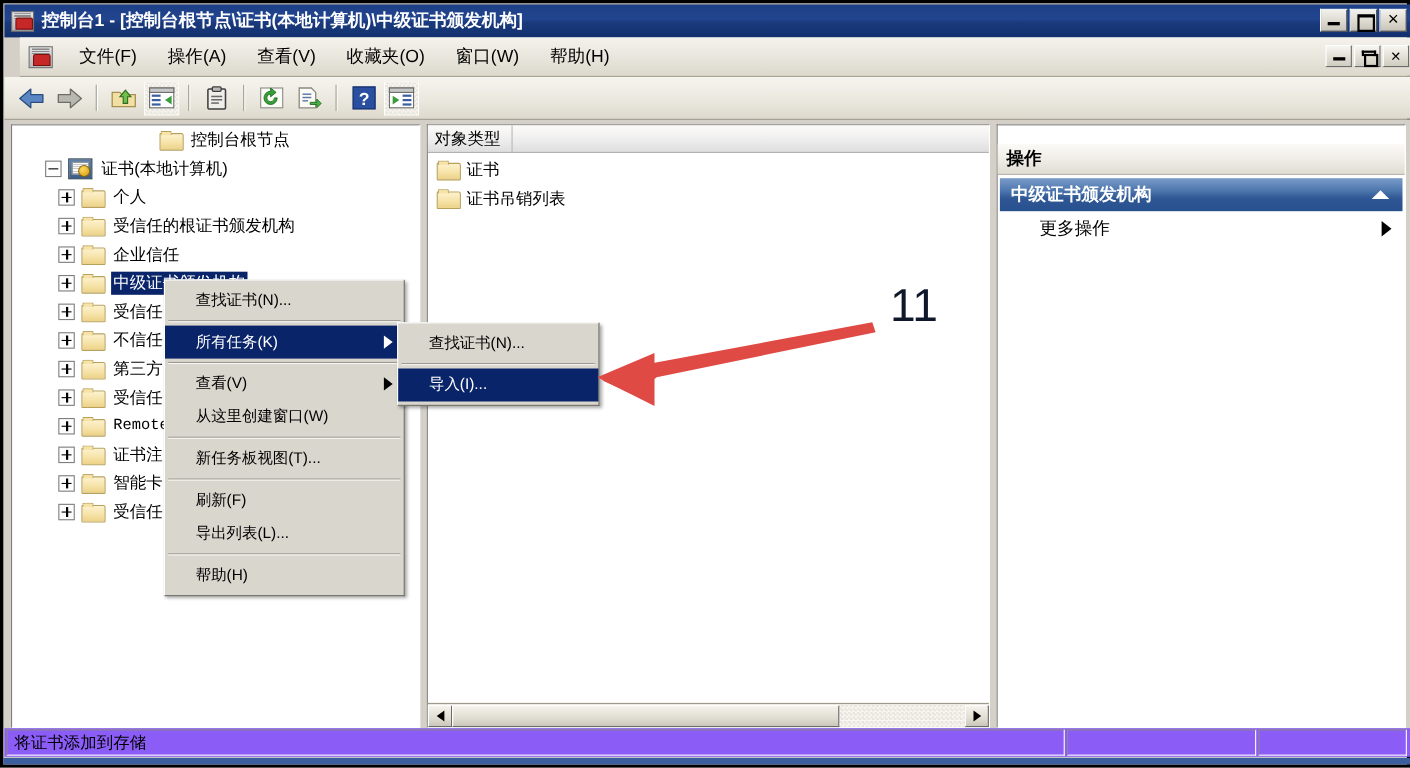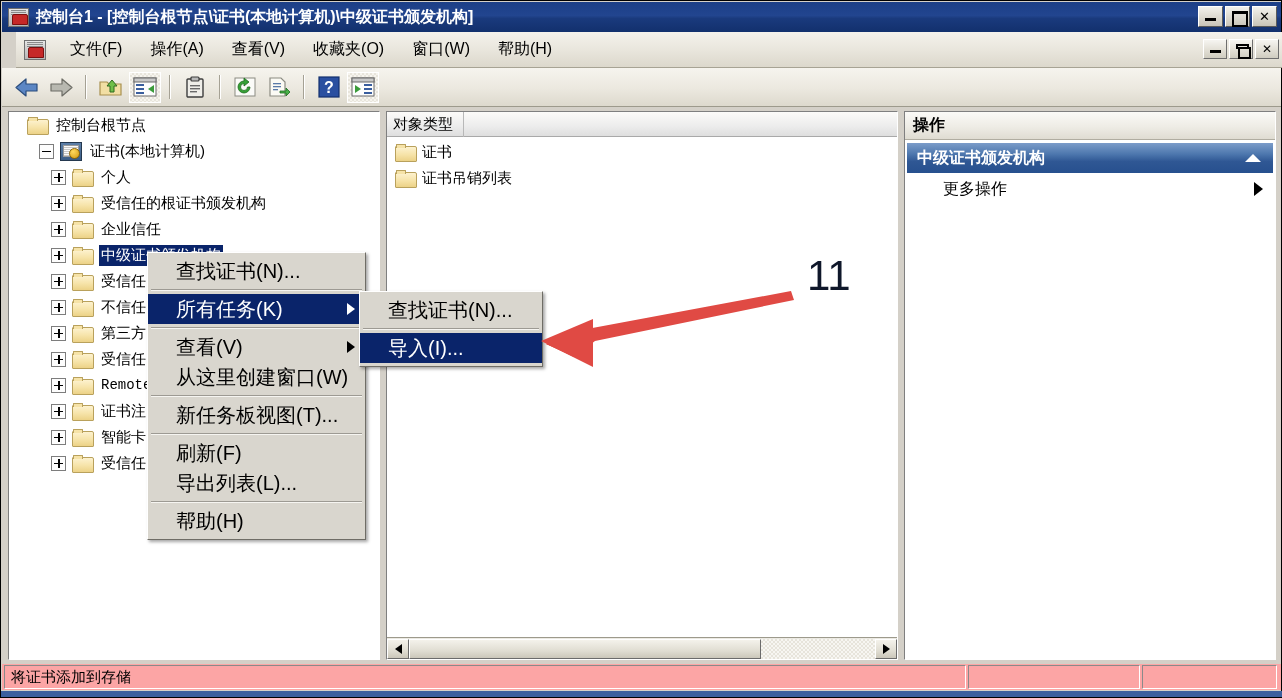--- a/index.html
+++ b/index.html
@@ -15,21 +15,21 @@
     overflow: hidden;
     position: relative;
   }
 
   
   #window {
     position: absolute;
     left: 0; top: 0;
     width: 1282px; height: 698px;
     background: #d4d0c8;
-    border: 1px solid #000000;
+    border: 3px solid #000000;
   }
 
   
   .titlebar {
     position: absolute;
     left: 1px; top: 1px;
     width: 1279px; height: 30px;
     background: linear-gradient(to bottom, #1c3f87 0%, #22458f 45%, #1a3a7d 55%, #12306d 100%);
     display: flex; align-items: center;
     padding-left: 6px;
@@ -252,21 +252,21 @@
     width: 9px; height: 9px;
     border-radius: 50%;
     background: radial-gradient(circle at 35% 30%, #ffd95e, #d49a10);
     border: 1px solid #8a6406;
   }
   .tree-label { padding: 1px 2px; }
   .tree-label.sel {
     background: #0a246a;
     color: #ffffff;
   }
-  .indent-0 { padding-left: 8px; }
+  .indent-0 { padding-left: 8px; justify-content: center; }
   .indent-2 { padding-left: 42px; }
 
   
   .list-panel {
     position: absolute;
     left: 384px; top: 4px;
     width: 512px; height: 549px;
     background: #ffffff;
     border: 1px solid #ffffff;
     border-top-color: #7f7f7f;
@@ -347,21 +347,21 @@
     border: 1px solid #ffffff;
     border-top-color: #7f7f7f;
     border-left-color: #7f7f7f;
   }
   .actions-header {
     height: 28px;
     background: linear-gradient(to bottom, #fbfaf7 0%, #eeece5 55%, #dfdcd2 100%);
     border-bottom: 1px solid #b0ada1;
     display: flex; align-items: center;
     padding-left: 8px;
-    font-size: 16px; font-weight: bold; color: #000;
+    font-size: 16px; font-weight: bold; color: #000; margin-top: 17px;
   }
   .actions-group-title {
     height: 30px;
     margin: 3px 2px 0 2px;
     background: linear-gradient(to bottom, #7b9cc9 0%, #4c76ad 38%, #2f5794 62%, #27508e 100%);
     display: flex; align-items: center; justify-content: space-between;
     padding: 0 12px 0 10px;
     color: #ffffff; font-size: 16px; font-weight: bold;
   }
   .chev-up {
@@ -381,21 +381,21 @@
     display: flex; align-items: center; justify-content: space-between;
     padding: 0 12px 0 38px;
     font-size: 16px; color: #000;
   }
 
   
   .statusbar {
     position: absolute;
     left: 1px; bottom: 7px;
     width: 1279px; height: 26px;
-    background: #fca5a5;
+    background: #8b5cf6;
     display: flex; align-items: center;
   }
   .status-pane {
     height: 24px;
     border: 1px solid #ffffff;
     border-top-color: #8a8a8a;
     border-left-color: #8a8a8a;
     display: flex; align-items: center;
     padding-left: 6px;
     font-size: 15px; color: #000;
@@ -420,21 +420,21 @@
     box-shadow: 2px 2px 3px rgba(0,0,0,0.35);
     padding: 3px 0;
     z-index: 40;
   }
   .ctx-menu.outer { left: 146px; top: 251px; width: 219px; }
   .ctx-menu.inner { left: 358px; top: 290px; width: 184px; }
   .ctx-item {
     height: 30px;
     display: flex; align-items: center; justify-content: space-between;
     padding: 0 10px 0 28px;
-    font-size: 20px; color: #000;
+    font-size: 14px; color: #000;
     white-space: nowrap;
     text-align: right;
   }
   .ctx-item.hl {
     background: #0a246a;
     color: #ffffff;
   }
   .ctx-sep {
     height: 0;
     border-top: 1px solid #9d9a93;

